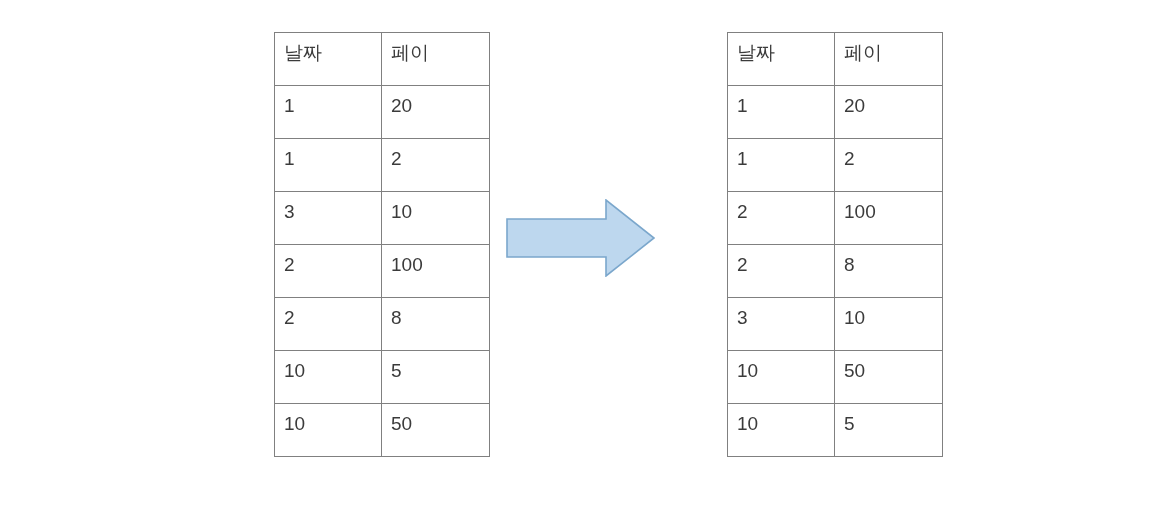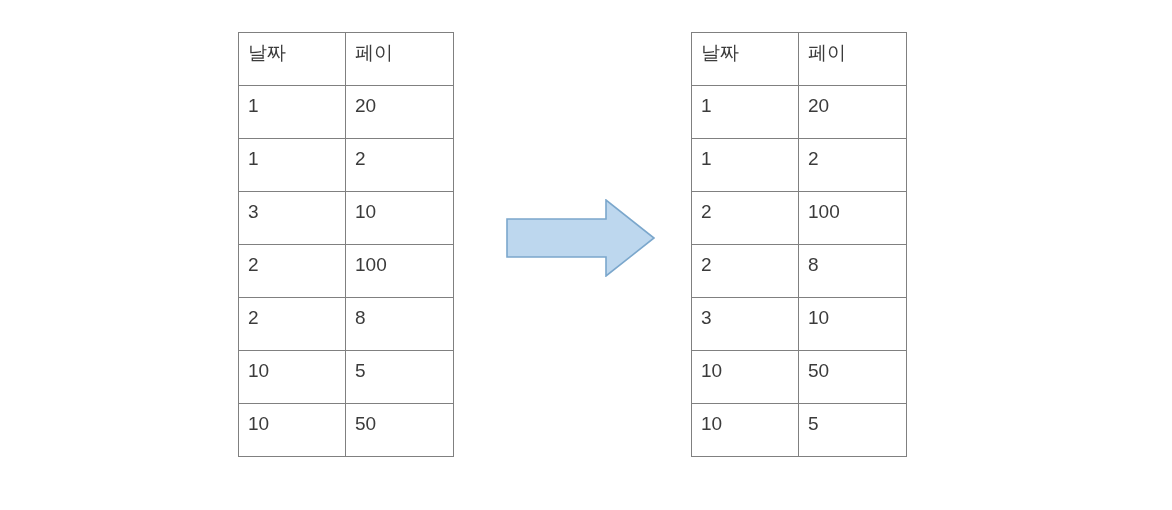--- a/index.html
+++ b/index.html
@@ -19,20 +19,21 @@
     position: absolute;
     inset: 0;
   }
 
   
   .data-table {
     position: absolute;
     border-collapse: collapse;
     table-layout: fixed;
     background: #ffffff;
+    margin-left: 36px;
   }
   .data-table td {
     border: 1px solid #808080;
     height: 53px;
     box-sizing: border-box;
     padding: 9px 0 0 9px;
     vertical-align: top;
     font-size: 19px;
     line-height: 1.15;
     color: #3b3b3b;

